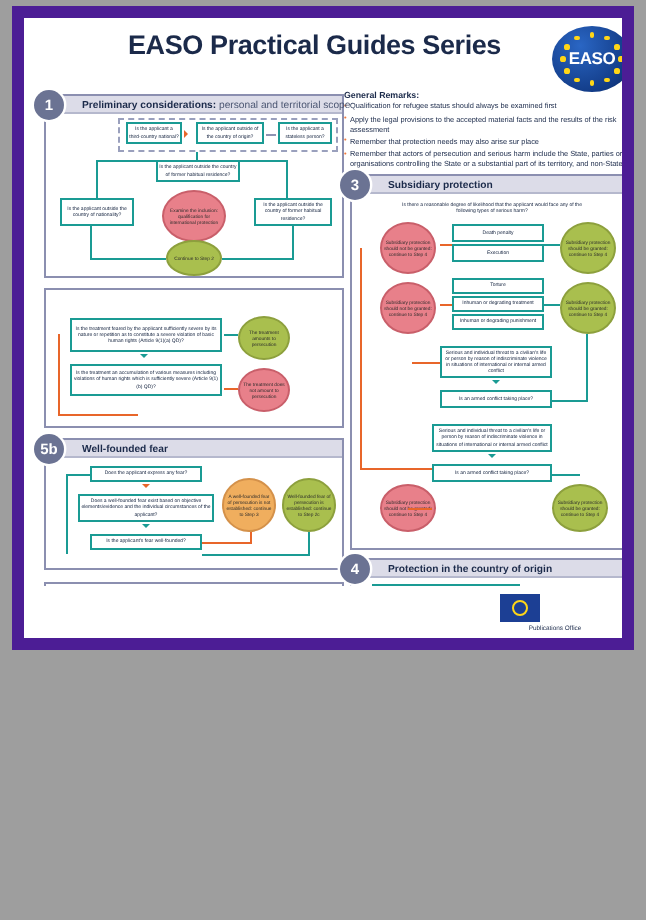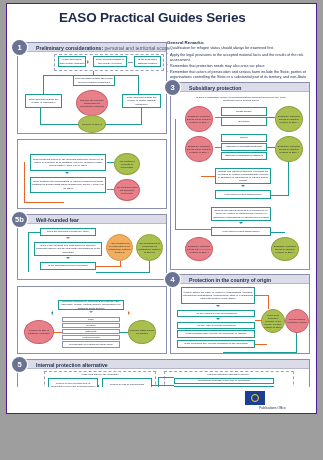--- a/index.html
+++ b/index.html
@@ -5,23 +5,23 @@
   * { box-sizing: border-box; margin: 0; padding: 0; }
   html, body {
     width: 323px; height: 460px;
     background: #9e9e9e;
     font-family: "Liberation Sans", sans-serif;
     overflow: hidden;
   }
   #poster {
     position: absolute;
     left: 6px; top: 3px;
-    width: 311px; height: 411px;
+    width: 311px; height: 322px;
     background: #ffffff;
-    border: 1px solid #4c1d95;
+    border: 6px solid #4c1d95;
     overflow: hidden;
   }
   
   .hdr { position: absolute; left: 0; top: 0; width: 311px; height: 38px; }
   .hdr-t1 {
     position: absolute; left: 52px; top: 6px;
     font-size: 13.5px; font-weight: bold; color: #1b2a4a;
     letter-spacing: -0.2px; white-space: nowrap;
   }
   .hdr-t2 {
@@ -125,20 +125,37 @@
     font-size: 3.2px; color: #1b2a4a; text-align: center;
   }
 </style>
 </head>
 <body>
 
 <div id="poster">
 
   <div class="hdr">
     <div class="hdr-t1">EASO Practical Guides Series</div>
+    <div class="logo">
+      <div class="logo-el">
+          <div class="star" style="left: 18.7px; top: 3.2px;"></div>
+          <div class="star" style="left: 25.95px; top: 4.8077px;"></div>
+          <div class="star" style="left: 31.2574px; top: 9.2px;"></div>
+          <div class="star" style="left: 33.2px; top: 15.2px;"></div>
+          <div class="star" style="left: 31.2574px; top: 21.2px;"></div>
+          <div class="star" style="left: 25.95px; top: 25.5923px;"></div>
+          <div class="star" style="left: 18.7px; top: 27.2px;"></div>
+          <div class="star" style="left: 11.45px; top: 25.5923px;"></div>
+          <div class="star" style="left: 6.14263px; top: 21.2px;"></div>
+          <div class="star" style="left: 4.2px; top: 15.2px;"></div>
+          <div class="star" style="left: 6.14263px; top: 9.2px;"></div>
+          <div class="star" style="left: 11.45px; top: 4.8077px;"></div>
+        </div>
+      <div class="logo-txt">EASO</div>
+    </div>
   </div>
 
   <div class="remarks">
     <h4>General Remarks:</h4>
     <ul>
       <li>Qualification for refugee status should always be examined first</li>
       <li>Apply the legal provisions to the accepted material facts and the results of the risk assessment</li>
       <li>Remember that protection needs may also arise sur place</li>
       <li>Remember that actors of persecution and serious harm include the State, parties or organisations controlling the State or a substantial part of its territory, and non-State actors</li>
       <li>Examine each case individually, objectively and impartially</li>

